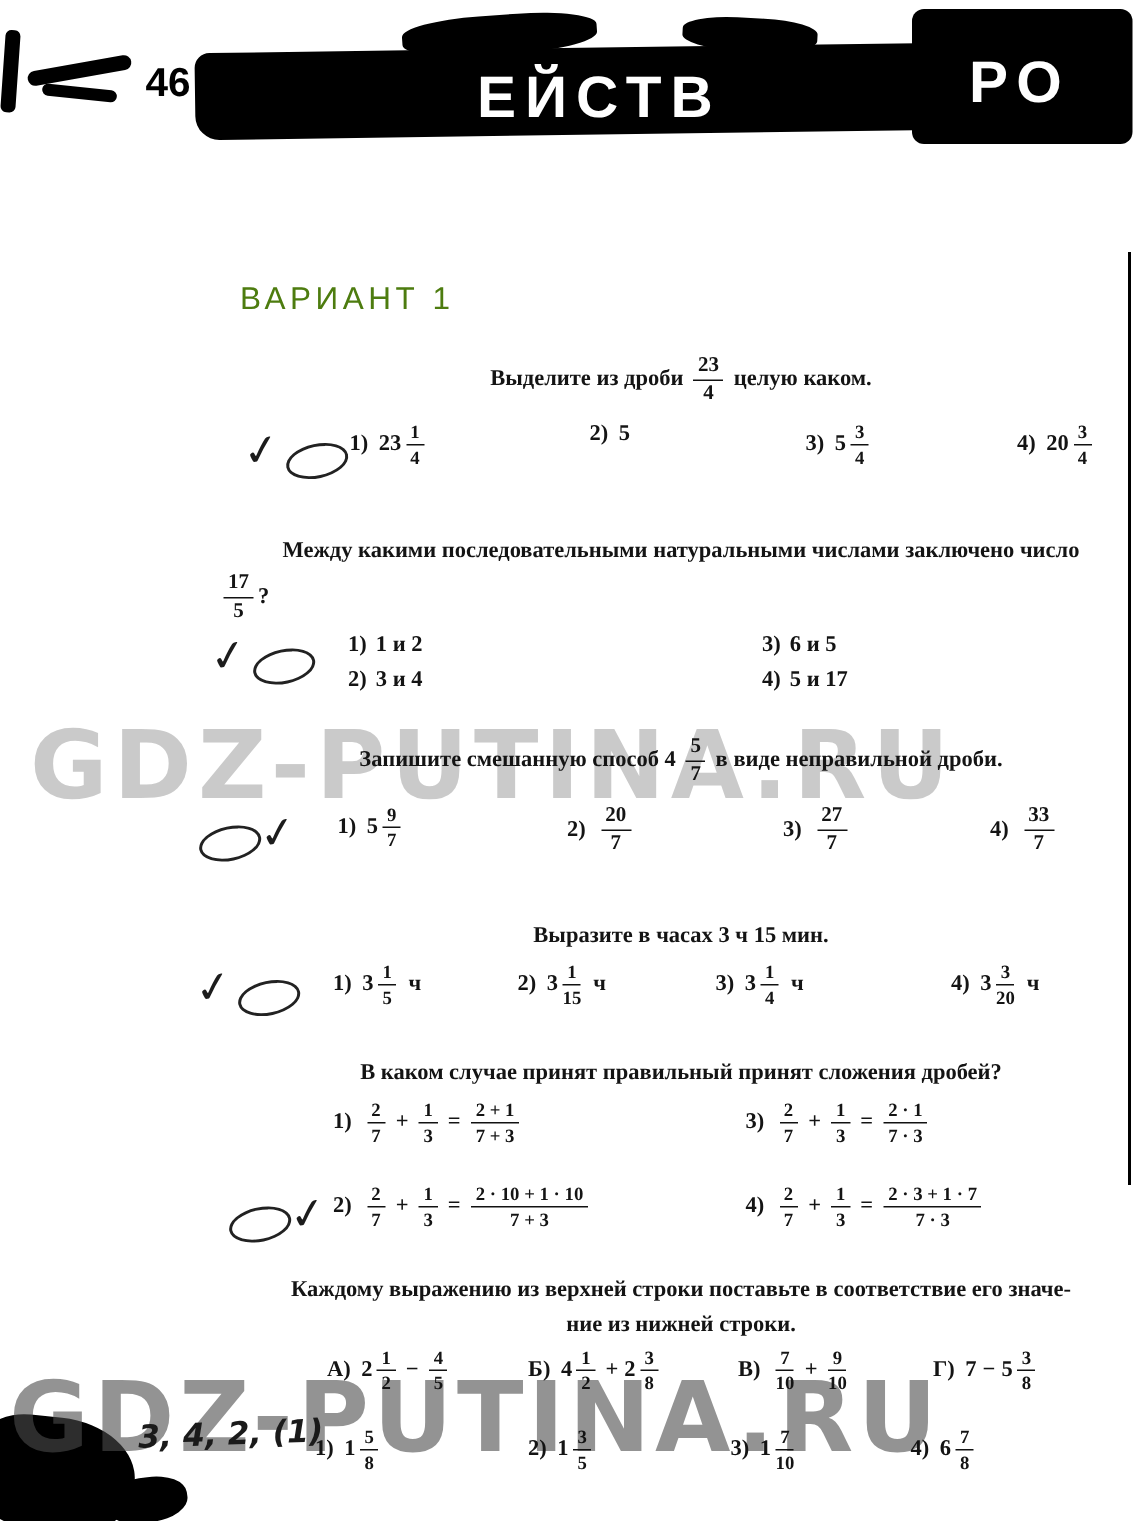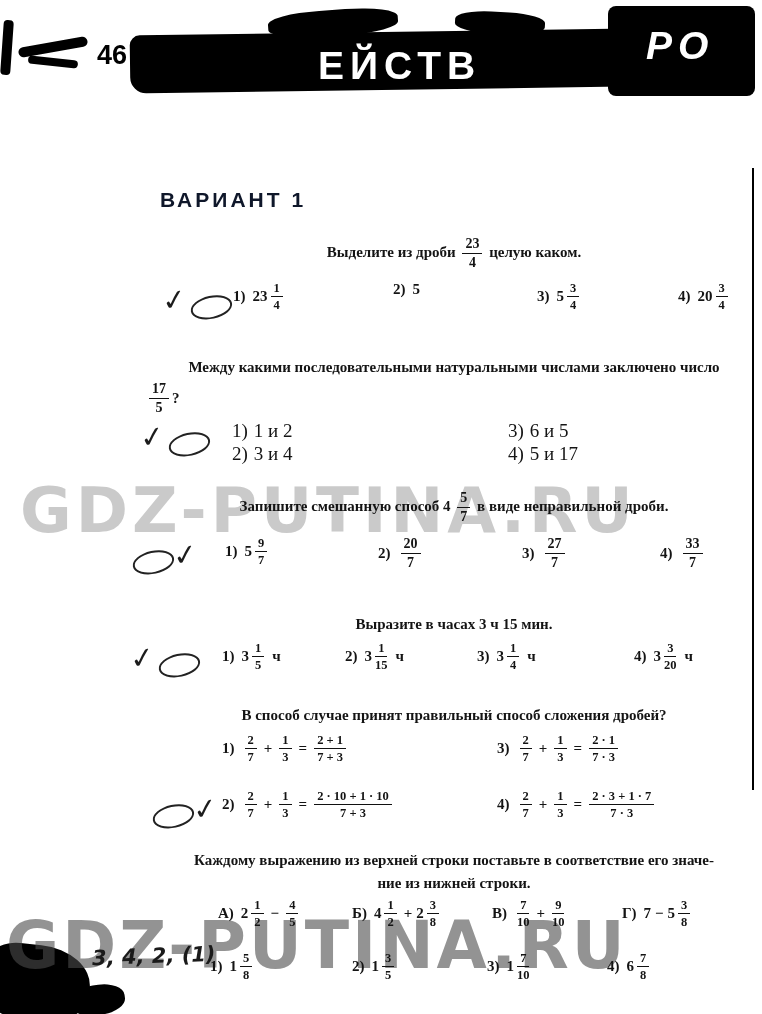--- a/index.html
+++ b/index.html
@@ -9,27 +9,27 @@
   }
   p{margin:0;}
   .abs{position:absolute;}
   
   .blob{position:absolute;background:#000;}
   .banner-frag{position:absolute;color:#fff;font-family:"Liberation Sans",sans-serif;
     font-weight:bold;font-size:39px;letter-spacing:6px;}
   .page-number{position:absolute;font-family:"Liberation Sans",sans-serif;
     font-weight:bold;font-size:27px;color:#000;}
   
-  .title{position:absolute;font-family:"Liberation Sans",sans-serif;font-weight:bold;
-    font-size:21px;letter-spacing:3px;color:#0f172a;}
+  .title{position:absolute;font-family:"Liberation Sans",sans-serif;font-weight:normal;
+    font-size:21px;letter-spacing:3px;color:#4d7c0f;}
   .prompt{position:absolute;font-size:15px;font-weight:bold;line-height:1.5;width:618px;text-align:center;}
   .prompt .ln{display:block;}
   .option{position:absolute;font-size:15px;font-weight:bold;display:flex;align-items:center;white-space:nowrap;}
   .olabel{margin-right:7px;}
-  .optcol .optrow{font-size:19px;font-weight:normal;line-height:23px;white-space:nowrap;}
+  .optcol .optrow{font-size:15px;font-weight:bold;line-height:23px;white-space:nowrap;}
   .optcol .optrow .olabel{margin-right:6px;}
   .suffix{margin-left:5px;}
   
   .frac{display:inline-flex;flex-direction:column;align-items:center;vertical-align:middle;
     font-weight:bold;line-height:1.12;margin:0 3px;font-size:14px;}
   .frac .num{border-bottom:1.6px solid #111;padding:0 3px 1px;}
   .frac .den{padding-top:1px;}
   .frac.small{font-size:12.5px;}
   .whole{font-weight:bold;}
   .op{font-weight:bold;margin:0 4px;}
@@ -55,21 +55,21 @@
 
   <div class="abs" style="left:0;top:0;width:762px;height:105px;">
     <div class="blob" style="left:130px;top:32px;width:500px;height:58px;border-radius:10px 18px 8px 16px;transform:rotate(-0.8deg);"></div>
     <div class="blob" style="left:608px;top:6px;width:147px;height:90px;border-radius:8px;"></div>
     <div class="blob" style="left:268px;top:10px;width:130px;height:26px;border-radius:40%;transform:rotate(-4deg);"></div>
     <div class="blob" style="left:455px;top:12px;width:90px;height:22px;border-radius:40%;transform:rotate(3deg);"></div>
     <div class="blob" style="left:18px;top:42px;width:70px;height:10px;border-radius:6px;transform:rotate(-10deg);"></div>
     <div class="blob" style="left:28px;top:58px;width:50px;height:8px;border-radius:6px;transform:rotate(6deg);"></div>
     <div class="blob" style="left:2px;top:20px;width:10px;height:55px;border-radius:4px;transform:rotate(4deg);"></div>
     <span class="banner-frag" style="left:318px;top:44px;">ЕЙСТВ</span>
-    <span class="banner-frag" style="left:646px;top:24px;font-style:italic;">РО</span>
+    <span class="banner-frag" style="left:646px;top:34px;">РО</span>
     <span class="page-number" style="left:97px;top:40px;">46</span>
   </div>
 
   <div class="edge-line"></div>
   <div class="blob" style="left:-15px;top:945px;width:105px;height:75px;border-radius:30% 50% 40% 35%;transform:rotate(6deg);"></div>
   <div class="blob" style="left:70px;top:985px;width:55px;height:30px;border-radius:45%;transform:rotate(-8deg);"></div>
 
   <div class="wm mid">GDZ-PUTINA.RU</div>
   <div class="wm bot">GDZ-PUTINA.RU</div>
 
@@ -228,21 +228,21 @@
     <span class="olabel">4)</span>
     <span class="whole">3</span>
     <span class="frac small">
         <span class="num">3</span>
         <span class="den">20</span>
       </span>
     <span class="suffix">ч</span>
   </div>
 
   <p class="prompt" style="left:145px;top:704px;">
-    <span>В способ случае принят правильный способ сложения дробей?</span>
+    <span>В каком случае принят правильный принят сложения дробей?</span>
   </p>
   <div class="option" style="left:222px;top:733px;">
     <span class="olabel">1)</span>
     <span class="frac small">
         <span class="num">2</span>
         <span class="den">7</span>
       </span>
     <span class="op">+</span>
     <span class="frac small">
         <span class="num">1</span>

